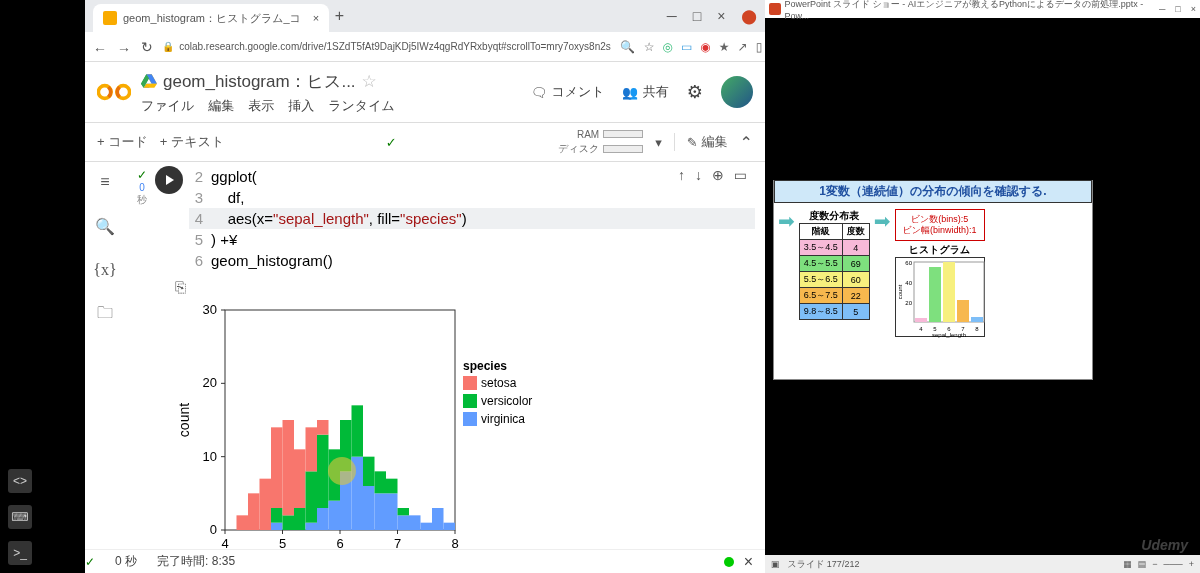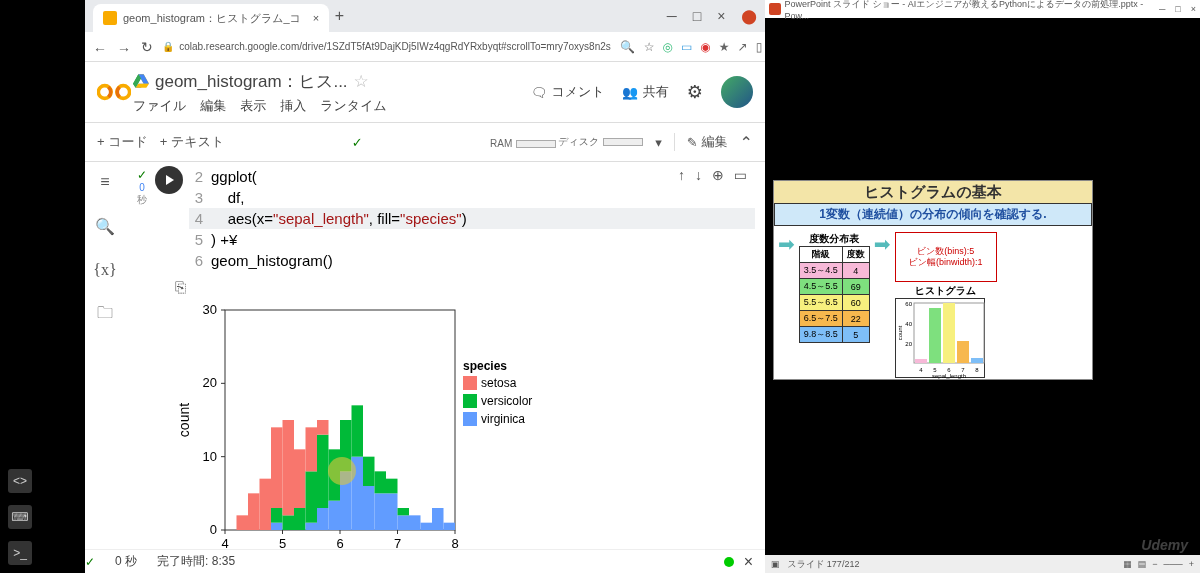--- a/index.html
+++ b/index.html
@@ -11,35 +11,35 @@
 .tab { background: #fff; border-radius: 8px 8px 0 0; height: 28px; display: flex; align-items: center; padding: 0 10px; font-size: 11px; color: #555; gap: 6px; margin-top: 4px; }
 .tab-icon { width: 14px; height: 14px; background: #f9ab00; border-radius: 2px; }
 .new-tab { width: 20px; height: 20px; display: flex; align-items: center; justify-content: center; color: #555; cursor: pointer; font-size: 16px; }
 .window-controls { margin-left: auto; display: flex; gap: 16px; color: #555; font-size: 14px; }
 .addr-bar { height: 30px; background: #fff; display: flex; align-items: center; padding: 0 8px; gap: 10px; border-bottom: 1px solid #ddd; }
 .nav-btn { width: 18px; text-align: center; color: #555; font-size: 14px; cursor: pointer; }
 .url { flex: 1; font-size: 10px; color: #555; display: flex; align-items: center; gap: 4px; }
 .lock-icon { font-size: 10px; }
 .addr-icons { display: flex; gap: 8px; color: #666; font-size: 12px; }
 .addr-icons span { cursor: pointer; }
-.colab-header { height: 60px; background: #fff; display: flex; align-items: center; padding: 6px 12px; gap: 2px; text-align: center; }
+.colab-header { height: 60px; background: #fff; display: flex; align-items: center; padding: 6px 12px; gap: 10px; text-align: center; }
 .colab-logo { width: 34px; height: 34px; display: flex; align-items: center; justify-content: center; font-size: 18px; font-weight: bold; }
 .colab-logo svg { width: 34px; height: 22px; }
 .title-area { flex: 1; }
 .doc-title { display: flex; align-items: center; gap: 6px; font-size: 17px; color: #444; }
 .drive-icon { width: 16px; height: 16px; }
 .menus { display: flex; gap: 14px; font-size: 13px; color: #444; margin-top: 4px; }
 .menus span { cursor: pointer; }
 .header-actions { display: flex; align-items: center; gap: 18px; font-size: 13px; color: #444; }
 .header-actions .action { display: flex; align-items: center; gap: 4px; cursor: pointer; }
 .avatar { width: 32px; height: 32px; border-radius: 50%; background: linear-gradient(135deg,#4a6,#258); }
 .gear { font-size: 18px; cursor: pointer; }
 .toolbar { height: 40px; border-top: 1px solid #ddd; border-bottom: 1px solid #ddd; display: flex; align-items: center; padding: 0 12px; gap: 12px; font-size: 13px; color: #555; }
 .toolbar .btn { cursor: pointer; display: flex; align-items: center; gap: 2px; }
-.ram-disk { margin-left: auto; display: flex; align-items: flex-end; font-size: 10px; color: #666; gap: 2px; }
+.ram-disk { margin-left: auto; display: flex; flex-direction: column; align-items: flex-end; font-size: 10px; color: #666; gap: 2px; }
 .ram-row { display: flex; align-items: center; gap: 4px; }
 .ram-bar { width: 40px; height: 8px; border: 1px solid #aaa; background: #eee; }
 .edit-btn { display: flex; align-items: center; gap: 4px; border-left: 1px solid #ddd; padding-left: 12px; cursor: pointer; }
 .collapse { font-size: 16px; cursor: pointer; }
 .main-area { flex: 1; display: flex; overflow: hidden; position: relative; }
 .sidebar { width: 40px; background: #fff; display: flex; flex-direction: column; align-items: center; padding-top: 10px; gap: 24px; }
 .sidebar-icon { width: 20px; height: 20px; color: #555; font-size: 16px; cursor: pointer; display: flex; align-items: center; justify-content: center; }
 .content { flex: 1; padding: 4px 10px; overflow: auto; }
 .cell { display: flex; gap: 6px; }
 .cell-gutter { width: 14px; display: flex; flex-direction: column; align-items: center; font-size: 10px; color: #888; padding-top: 2px; }
@@ -75,21 +75,21 @@
 .slide-body { display: flex; padding: 6px 4px; gap: 4px; align-items: flex-start; }
 .col { font-size: 9px; }
 .df-title { font-weight: bold; font-style: italic; font-size: 12px; text-align: center; }
 .dtable { border: 1px solid #333; border-collapse: collapse; }
 .dtable td, .dtable th { border: 1px solid #333; padding: 1px 4px; font-size: 9px; text-align: center; }
 .dtable th { background: #eee; }
 .arrow-r { color: #5bb; font-size: 20px; }
 .freq-title { font-weight: bold; font-size: 10px; text-align: center; }
 .freq-table { border-collapse: collapse; }
 .freq-table td, .freq-table th { border: 1px solid #333; padding: 1px 4px; font-size: 9px; text-align: center; }
-.bin-box { border: 1px solid #c00; color: #c00; font-size: 9px; padding: 13px; line-height: 1.2; margin-bottom: 2px; text-align: center; }
+.bin-box { border: 1px solid #c00; color: #c00; font-size: 9px; padding: 4px; line-height: 1.2; margin-bottom: 2px; text-align: center; }
 .mini-hist { border: 1px solid #333; width: 90px; height: 80px; position: relative; }
 .pp-footer { position: absolute; bottom: 0; left: 0; right: 0; height: 18px; background: #eee; display: flex; align-items: center; padding: 0 6px; font-size: 9px; color: #555; gap: 8px; }
 .pp-footer-right { margin-left: auto; display: flex; gap: 6px; }
 .watermark { position: absolute; right: 12px; bottom: 20px; color: rgba(255,255,255,0.25); font-size: 14px; font-weight: bold; font-style: italic; }
 .cursor-dot { position: absolute; width: 28px; height: 28px; background: rgba(220,200,60,0.6); border-radius: 50%; }
 </style>
 </head>
 <body>
 
 <div class="left-pane">
@@ -330,21 +330,20 @@
   <div class="pp-top">
     <span class="pp-icon"></span>
     <span>PowerPoint スライド ショー - AIエンジニアが教えるPythonによるデータの前処理.pptx - Pow...</span>
     <div class="pp-controls">
       <span>─</span>
       <span>□</span>
       <span>×</span>
     </div>
   </div>
   <div class="slide">
-    <div class="slide-title">ヒストグラムの基本</div>
     <div class="slide-sub">1変数（連続値）の分布の傾向を確認する.</div>
     <div class="slide-body">
       <div class="arrow-r">➡</div>
       <div class="col">
         <div class="freq-title">度数分布表</div>
         <table class="freq-table" id="freq-table">
             <tbody>
               <tr>
                 <th>階級</th>
                 <th>度数</th>

